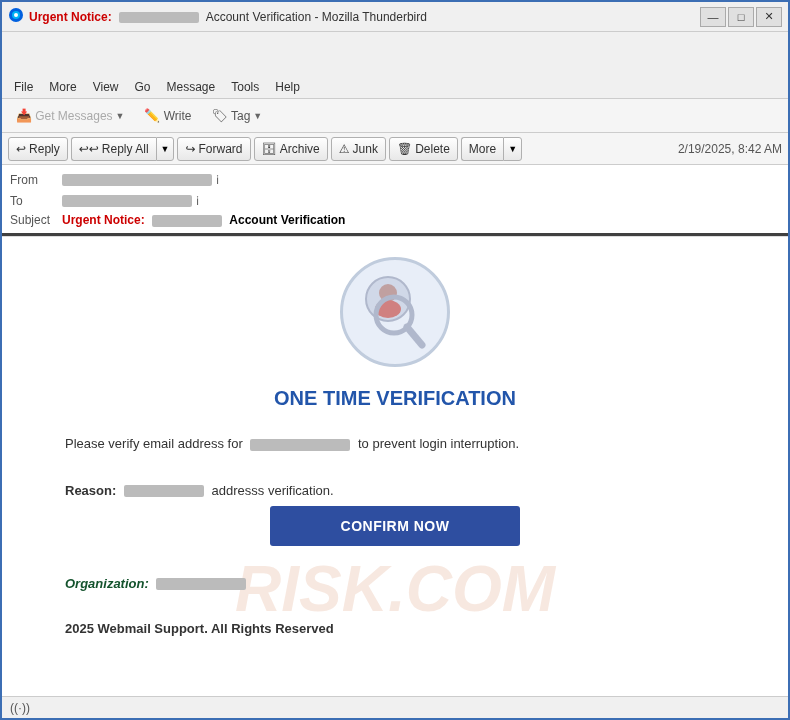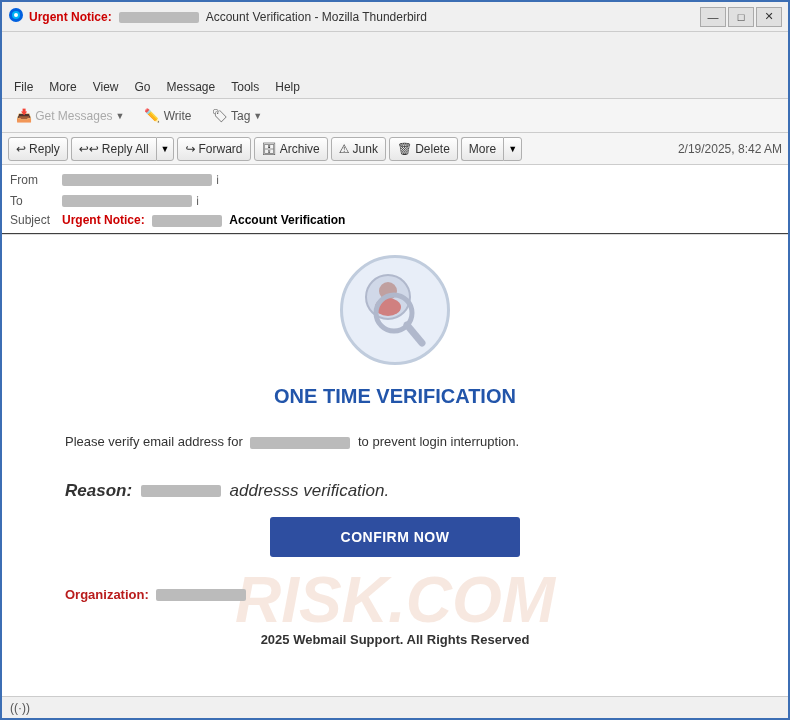--- a/index.html
+++ b/index.html
@@ -92,21 +92,21 @@
       color: #555;
       border-radius: 3px;
     }
     .toolbar-btn.disabled { color: #aaa; cursor: default; }
     .toolbar-btn .icon { font-size: 13px; }
     .dropdown-arrow { font-size: 9px; color: #666; }
 
     
     .email-header {
       background: white;
-      border-bottom: 1px solid #404040;
+      border-bottom: 3px solid #404040;
       padding: 4px 8px;
       flex-shrink: 0;
     }
 
     
     .action-bar {
       display: flex;
       align-items: center;
       padding: 3px 6px;
       background: #f5f5f5;
@@ -287,24 +287,23 @@
     }
 
     .email-text {
       margin-bottom: 29px;
       font-size: 13px;
       line-height: 1.5;
       color: #333;
     }
 
     .reason-line {
-      margin-bottom: 16px;
-      font-size: 17px;
-      color: #333;
-      font-style: italic;
+      margin-bottom: 8px;
+      font-size: 13px;
+      color: #333;
     }
 
     .reason-label {
       font-weight: bold;
     }
 
     .confirm-btn {
       display: block;
       width: 250px;
       margin: 0 auto 30px;
@@ -316,31 +315,32 @@
       font-size: 14px;
       letter-spacing: 0.5px;
       cursor: pointer;
       border: none;
       border-radius: 3px;
     }
 
     .org-section {
       margin-top: 8px;
       font-size: 13px;
-      color: #b91c1c;
+      color: #14532d;
+      font-style: italic;
     }
     .org-line {
       margin-bottom: 8px;
     }
     .org-label {
       font-weight: bold;
     }
 
     .footer-text {
-      text-align: center;
+      text-align: left;
       font-weight: bold;
       font-size: 13px;
       margin-top: 30px;
       color: #333;
     }
 
     
     .status-bar {
       height: 22px;
       background: #f0f0f0;

